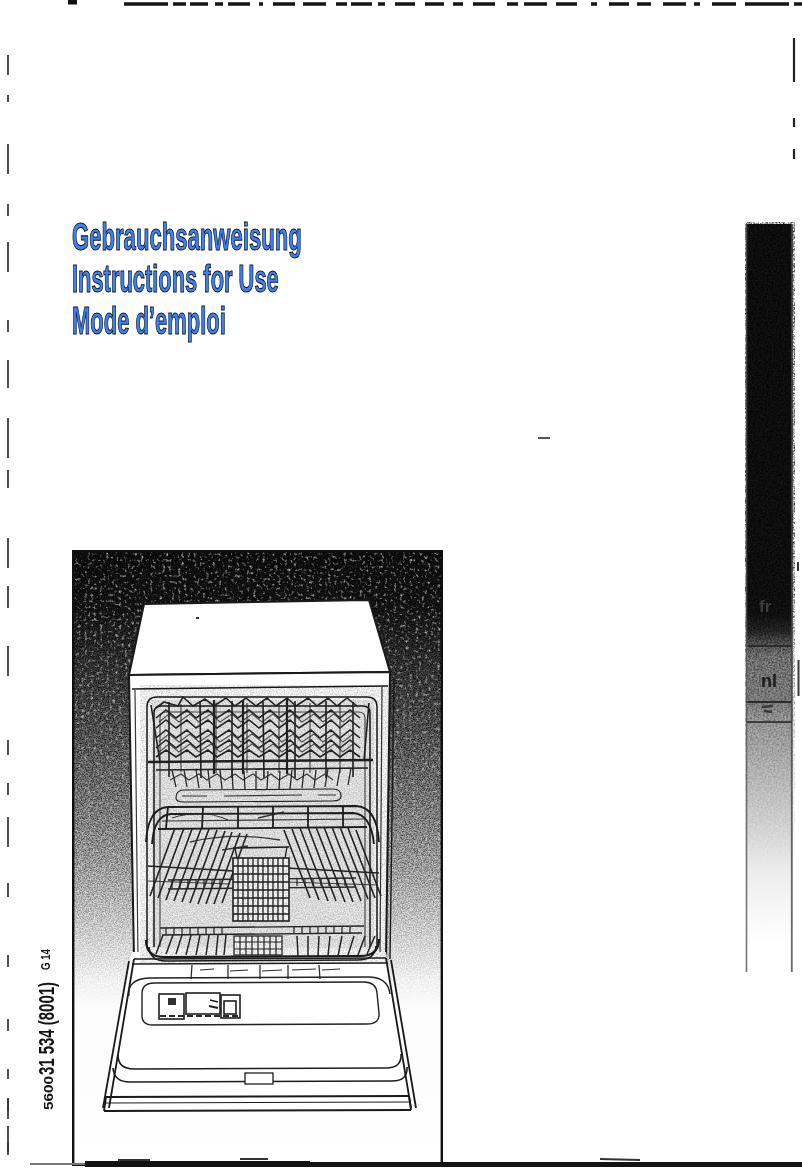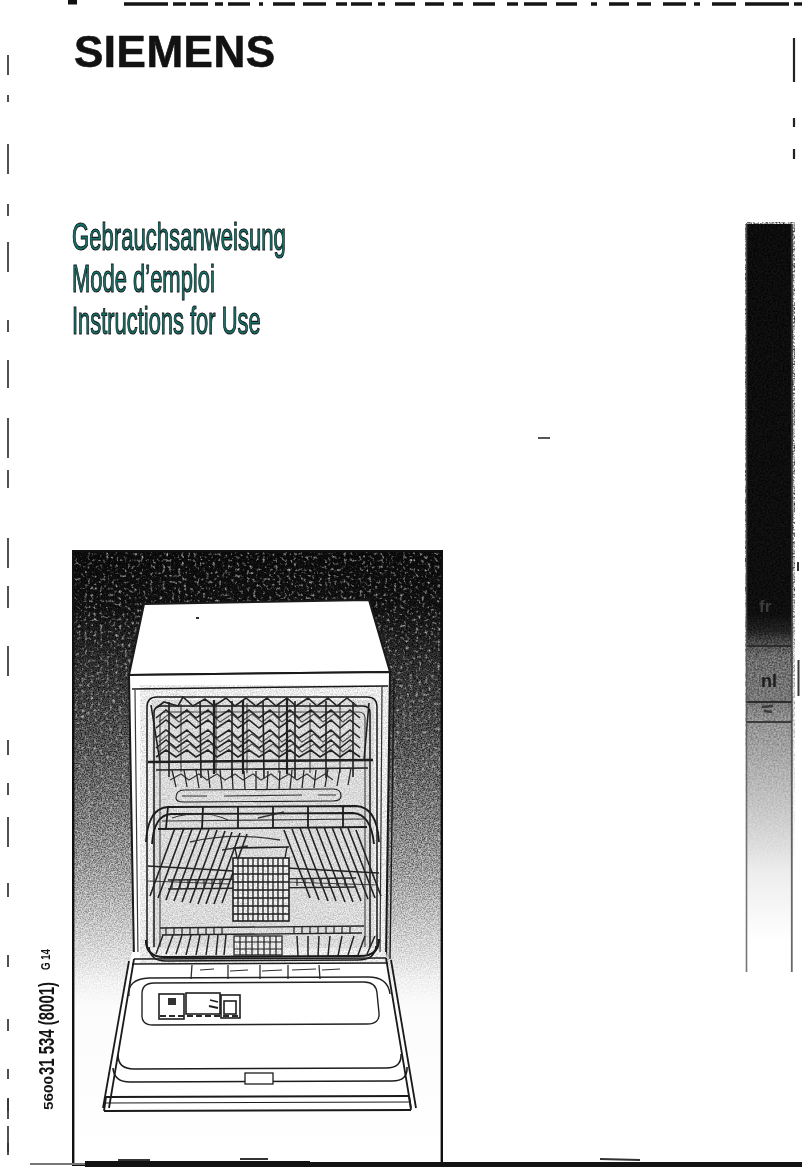--- a/index.html
+++ b/index.html
@@ -6,26 +6,25 @@
   *{-webkit-font-smoothing:antialiased;}
   #page{position:relative;width:802px;height:1171px;background:#fff;overflow:hidden;
         font-family:"Liberation Sans",sans-serif;}
   .abs{position:absolute;}
   .cond{transform-origin:0 0;display:inline-block;white-space:nowrap;}
 </style>
 </head>
 <body>
 <div id="page">
 
-  <div class="abs" id="logo" style="left:74px;top:30px;font-weight:bold;font-size:44px;line-height:1;color:#121212;letter-spacing:0.5px;-webkit-text-stroke:0.6px #121212;">SIEMENS</div>
-
-  <div class="abs" id="langs" style="left:72px;top:216px;font-weight:normal;color:#0f766e;font-size:38px;line-height:42px;">
+
+  <div class="abs" id="langs" style="left:72px;top:216px;font-weight:bold;color:#3b82f6;font-size:38px;line-height:42px;">
     <div><span class="cond" style="transform:scaleX(0.582);-webkit-text-stroke:1.1px #161616;">Gebrauchsanweisung</span></div>
+    <div><span class="cond" style="transform:scaleX(0.576);-webkit-text-stroke:1.1px #161616;">Instructions for Use</span></div>
     <div><span class="cond" style="transform:scaleX(0.578);-webkit-text-stroke:1.1px #161616;">Mode d’emploi</span></div>
-    <div><span class="cond" style="transform:scaleX(0.576);-webkit-text-stroke:1.1px #161616;">Instructions for Use</span></div>
   </div>
 
   <svg class="abs" id="photo" style="left:72px;top:550px;" width="371" height="616" viewBox="0 0 371 616">
     <defs>
       <linearGradient id="bgGrad" x1="0" y1="0" x2="0" y2="1">
         <stop offset="0" stop-color="#121212"></stop>
         <stop offset="0.09" stop-color="#1b1b1b"></stop>
         <stop offset="0.2" stop-color="#484848"></stop>
         <stop offset="0.33" stop-color="#7b7b7b"></stop>
         <stop offset="0.47" stop-color="#b2b2b2"></stop>

